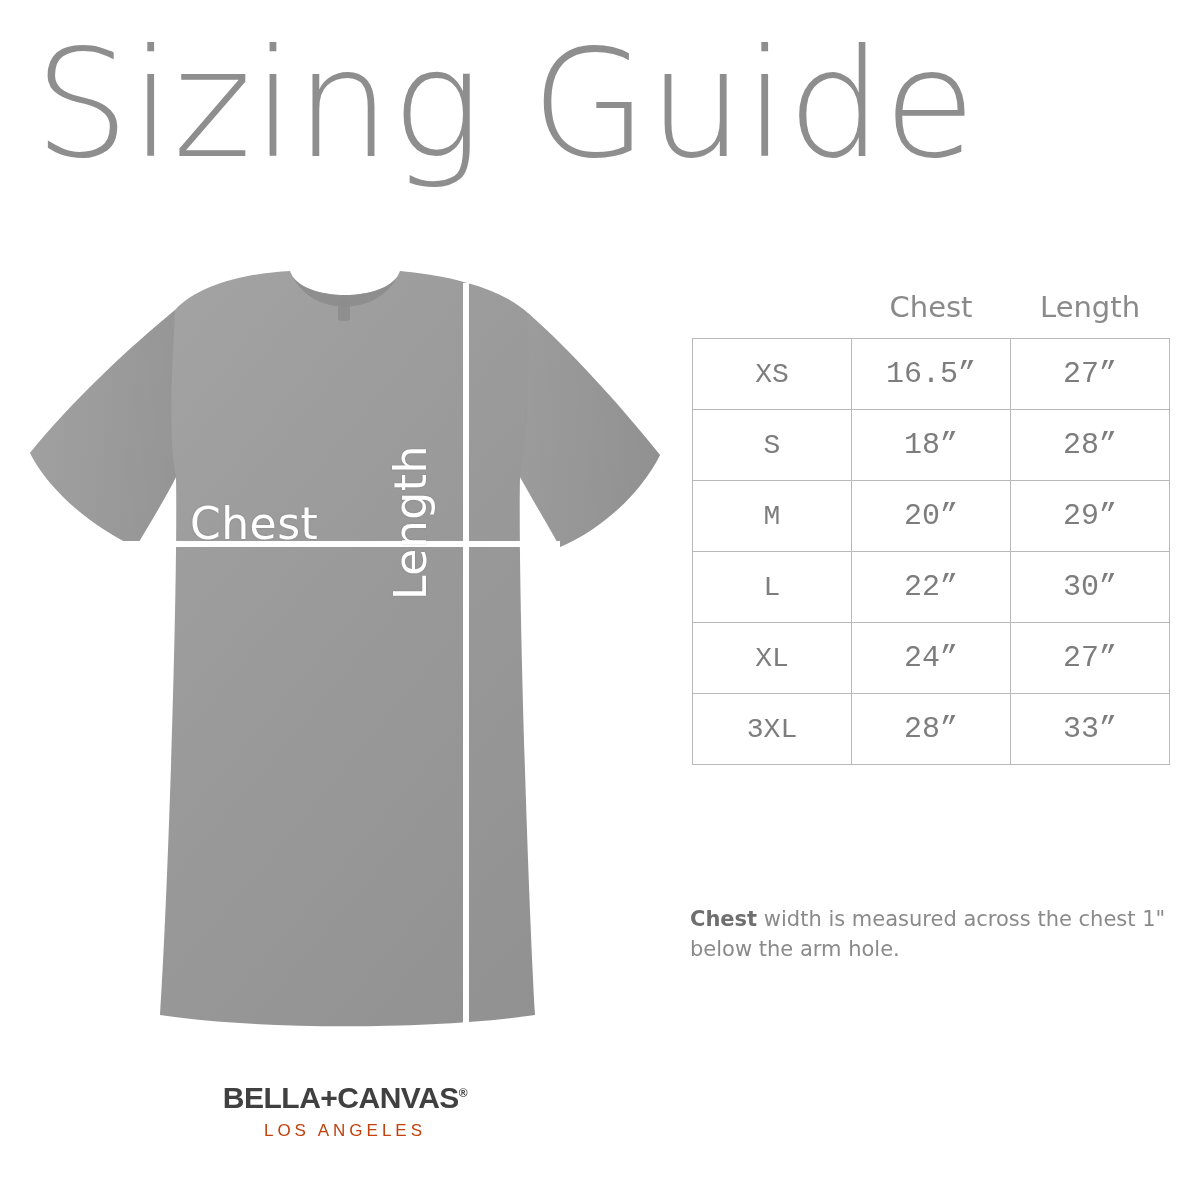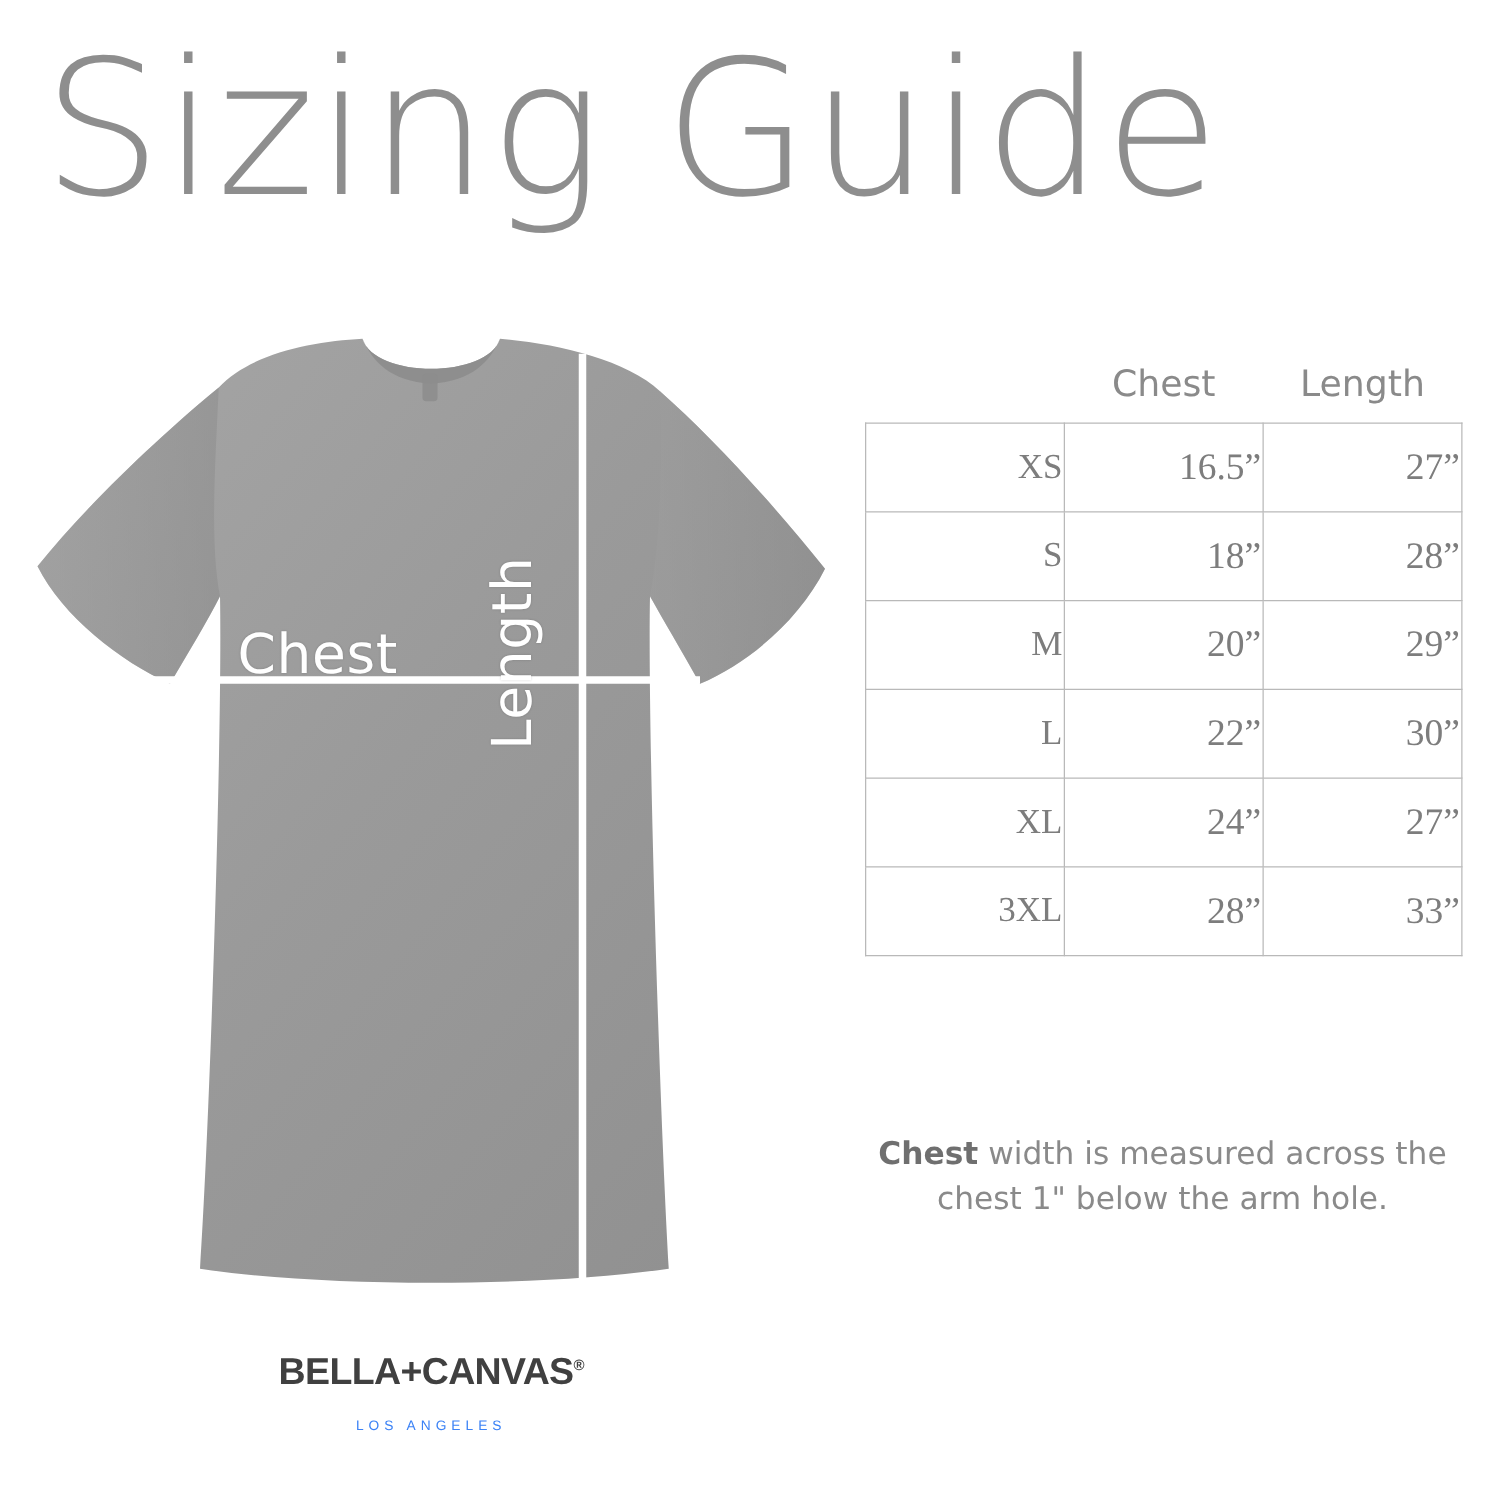--- a/index.html
+++ b/index.html
@@ -82,25 +82,25 @@
     font-size: 30px;
     letter-spacing: -0.5px;
     color: #404040;
   }
   .brand-name sup {
     font-size: 12px;
     vertical-align: super;
     font-weight: bold;
   }
   .brand-sub {
-    margin-top: 20px;
+    margin-top: 6px;
     font-family: "Liberation Sans", sans-serif;
-    font-size: 11px;
+    font-size: 17px;
     letter-spacing: 4px;
-    color: #3b82f6;
+    color: #c2410c;
   }
 
   
   .table-wrap {
     position: absolute;
     left: 692px;
     top: 290px;
     width: 478px;
   }
   table.size-table {
@@ -113,41 +113,41 @@
     font-size: 29px;
     color: #8a8a8a;
     padding: 0 0 14px 0;
     border: none;
     text-align: center;
     font-family: "DejaVu Sans", sans-serif;
   }
   table.size-table td {
     border: 1px solid #b9b9b9;
     height: 68px;
-    text-align: right;
+    text-align: center;
     vertical-align: middle;
     font-size: 30px;
     font-weight: 400;
     color: #7d7d7d;
-    font-family: Liberation Serif, serif;
+    font-family: Liberation Mono, monospace;
   }
   table.size-table td.size-col {
     width: 116px;
     font-size: 28px;
   }
 
   
   .notes {
     position: absolute;
     left: 690px;
     top: 905px;
     width: 480px;
-    text-align: center;
-    font-family: "DejaVu Sans", sans-serif;
-    font-size: 25px;
+    text-align: left;
+    font-family: "DejaVu Sans", sans-serif;
+    font-size: 21px;
     line-height: 1.42;
     color: #8a8a8a;
   }
   .notes p {
     margin: 0 0 34px 0;
   }
   .notes b {
     color: #6f6f6f;
     font-weight: bold;
   }

